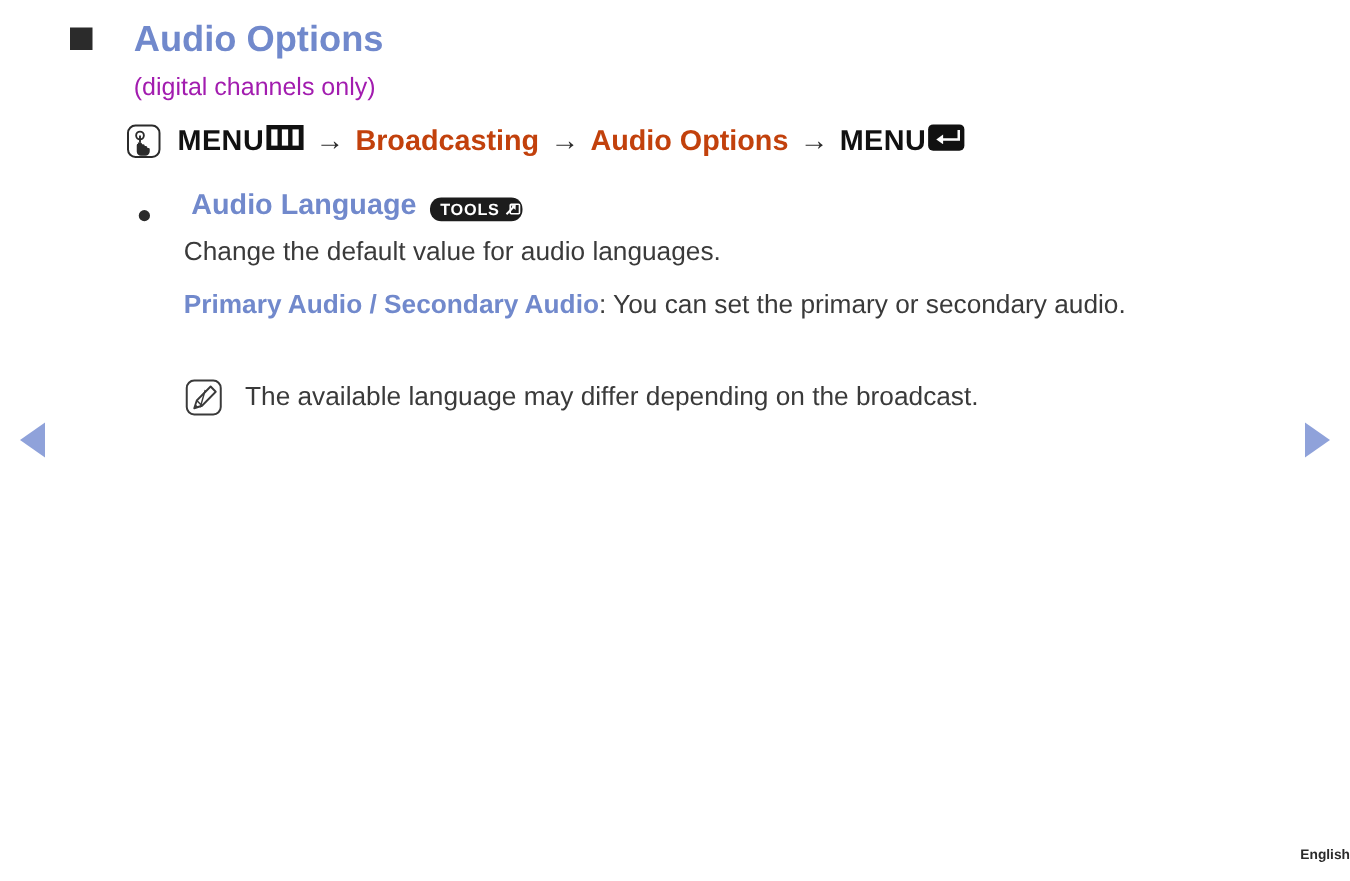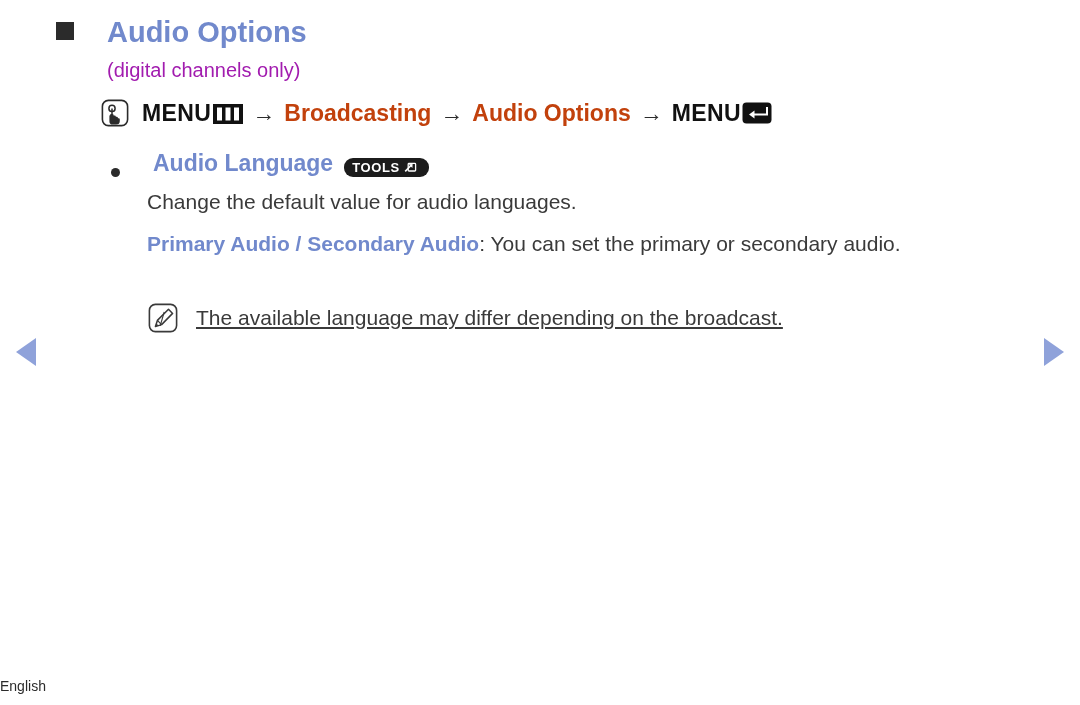--- a/index.html
+++ b/index.html
@@ -56,21 +56,21 @@
     line-height: 28px;
     white-space: nowrap;
   }
 
   
   .menu-path {
     position: absolute;
     left: 101px;
     top: 99px;
     display: flex;
-    align-items: center;
+    align-items: flex-start;
     font-size: 23px;
     white-space: nowrap;
   }
   .menu-path .sep {
     color: #2b2b2b;
     font-weight: normal;
     margin: 0 9px;
     font-size: 23px;
   }
   .menu-path .kw-black {
@@ -130,21 +130,21 @@
     margin-left: 33px;
     font-size: 23px;
     font-weight: bold;
     color: #7189cc;
   }
   .tools-badge {
     margin-left: 11px;
     background: #1c1c1c;
     color: #ffffff;
     border-radius: 9px;
-    padding: 2px 12px 3px 8px;
+    padding: 2px 1px 3px 8px;
     font-size: 13px;
     font-weight: bold;
     letter-spacing: 0.6px;
     display: inline-flex;
     align-items: center;
     line-height: 1;
     vertical-align: 3px;
   }
   .tools-badge .tools-arrow {
     width: 14px;
@@ -188,21 +188,20 @@
     height: 30px;
     flex: 0 0 auto;
     margin-top: 0px;
   }
   .note-text {
     margin-left: 18px;
     font-size: 21px;
     line-height: 30px;
     color: #3a3a3a;
     white-space: nowrap;
-    text-decoration: underline;
   }
 
   
   .nav-arrow {
     position: absolute;
     top: 338px;
     width: 0;
     height: 0;
   }
   .nav-prev {
@@ -217,23 +216,23 @@
     border-bottom: 14px solid transparent;
     border-left: 20px solid #8fa2da;
   }
 
   
   .footer {
     position: absolute;
     left: 0;
     right: 0;
     top: 678px;
-    text-align: left;
-    font-size: 14px;
-    font-weight: normal;
+    text-align: right;
+    font-size: 11px;
+    font-weight: bold;
     color: #2b2b2b;
   }
 </style>
 </head>
 <body>
 
 <div class="page">
 
   <div class="heading-row">
     <div class="heading-square"></div>

